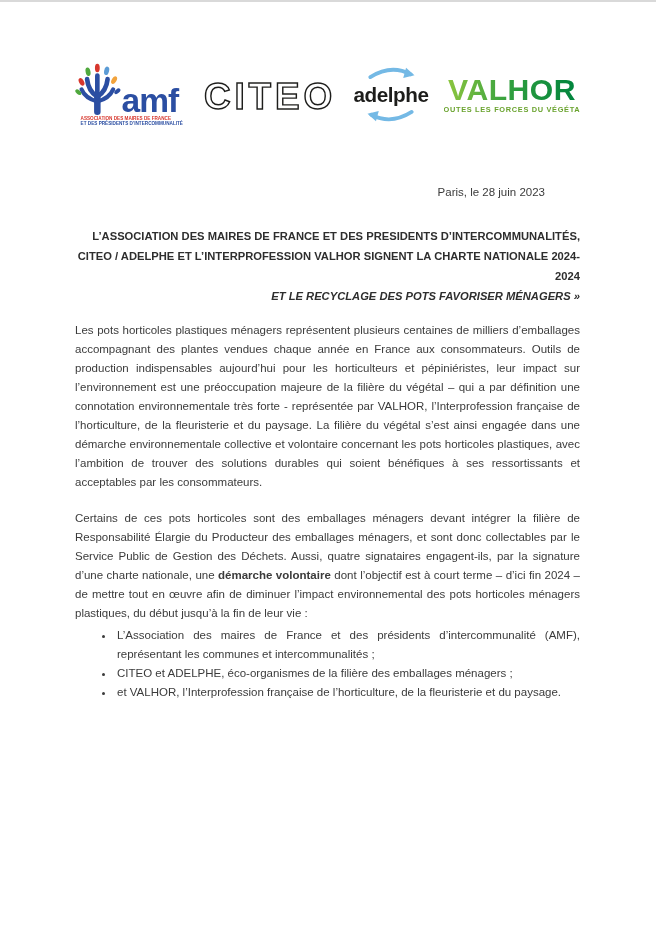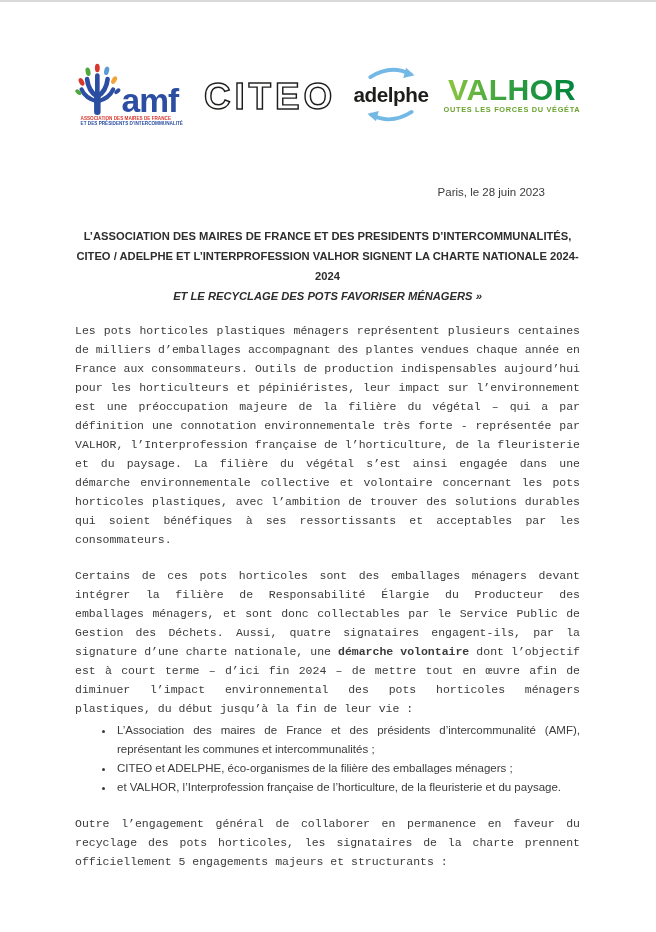--- a/index.html
+++ b/index.html
@@ -25,36 +25,35 @@
     margin-top: 58px;
     text-align: right;
     padding-right: 35px;
     font-size: 11.5px;
     color: #3b3b3b;
   }
 
   
   .title-block {
     margin-top: 28px;
-    text-align: center;
+    text-align: right;
     font-weight: bold;
     font-size: 11.2px;
     line-height: 20px;
     color: #2e2e2e;
   }
   .title-block .subtitle { font-style: italic; }
 
   
   .body-text p {
     margin-top: 17px;
     font-size: 11.5px;
     line-height: 19px;
     text-align: justify;
     color: #3b3b3b;
-    font-family: Liberation Mono, monospace;
   }
   .body-text p.first { margin-top: 15px; }
   .body-text ul {
     margin-top: 3px;
     padding-left: 40px;
     list-style-type: disc;
   }
   .body-text li {
     font-size: 11.5px;
     line-height: 19px;
@@ -131,17 +130,16 @@
     <p class="first">Les pots horticoles plastiques ménagers représentent plusieurs centaines de milliers d’emballages accompagnant des plantes vendues chaque année en France aux consommateurs. Outils de production indispensables aujourd’hui pour les horticulteurs et pépiniéristes, leur impact sur l’environnement est une préoccupation majeure de la filière du végétal – qui a par définition une connotation environnementale très forte - représentée par VALHOR, l’Interprofession française de l’horticulture, de la fleuristerie et du paysage. La filière du végétal s’est ainsi engagée dans une démarche environnementale collective et volontaire concernant les pots horticoles plastiques, avec l’ambition de trouver des solutions durables qui soient bénéfiques à ses ressortissants et acceptables par les consommateurs.</p>
 
     <p><span>Certains de ces pots horticoles sont des emballages ménagers devant intégrer la filière de Responsabilité Élargie du Producteur des emballages ménagers, et sont donc collectables par le Service Public de Gestion des Déchets. Aussi, quatre signataires engagent-ils, par la signature d’une charte nationale, une </span><strong>démarche volontaire</strong><span> dont l’objectif est à court terme – d’ici fin 2024 – de mettre tout en œuvre afin de diminuer l’impact environnemental des pots horticoles ménagers plastiques, du début jusqu’à la fin de leur vie :</span></p>
 
     <ul>
       <li>L’Association des maires de France et des présidents d’intercommunalité (AMF), représentant les communes et intercommunalités ;</li>
       <li>CITEO et ADELPHE, éco-organismes de la filière des emballages ménagers ;</li>
       <li>et VALHOR, l’Interprofession française de l’horticulture, de la fleuristerie et du paysage.</li>
     </ul>
 
-    <p>Outre l’engagement général de collaborer en permanence en faveur du recyclage des pots horticoles, les signataires de la charte prennent officiellement 5 engagements majeurs et structurants :</p>
 
   </div>
 
 </div>
 
 </body></html>

